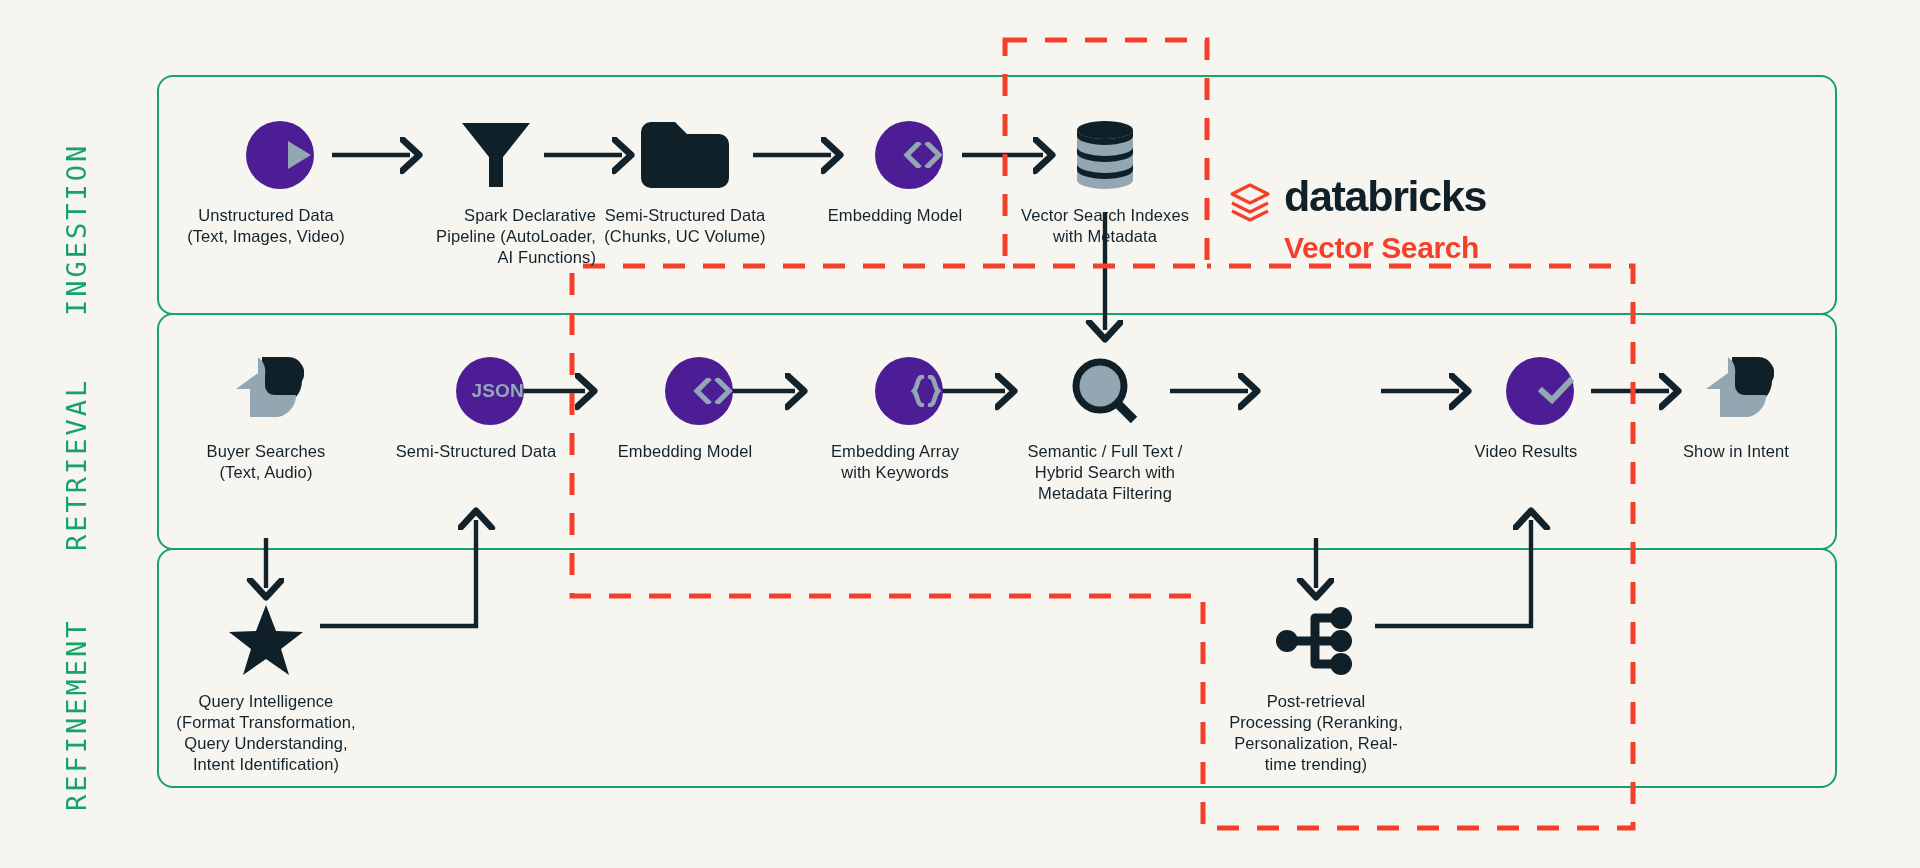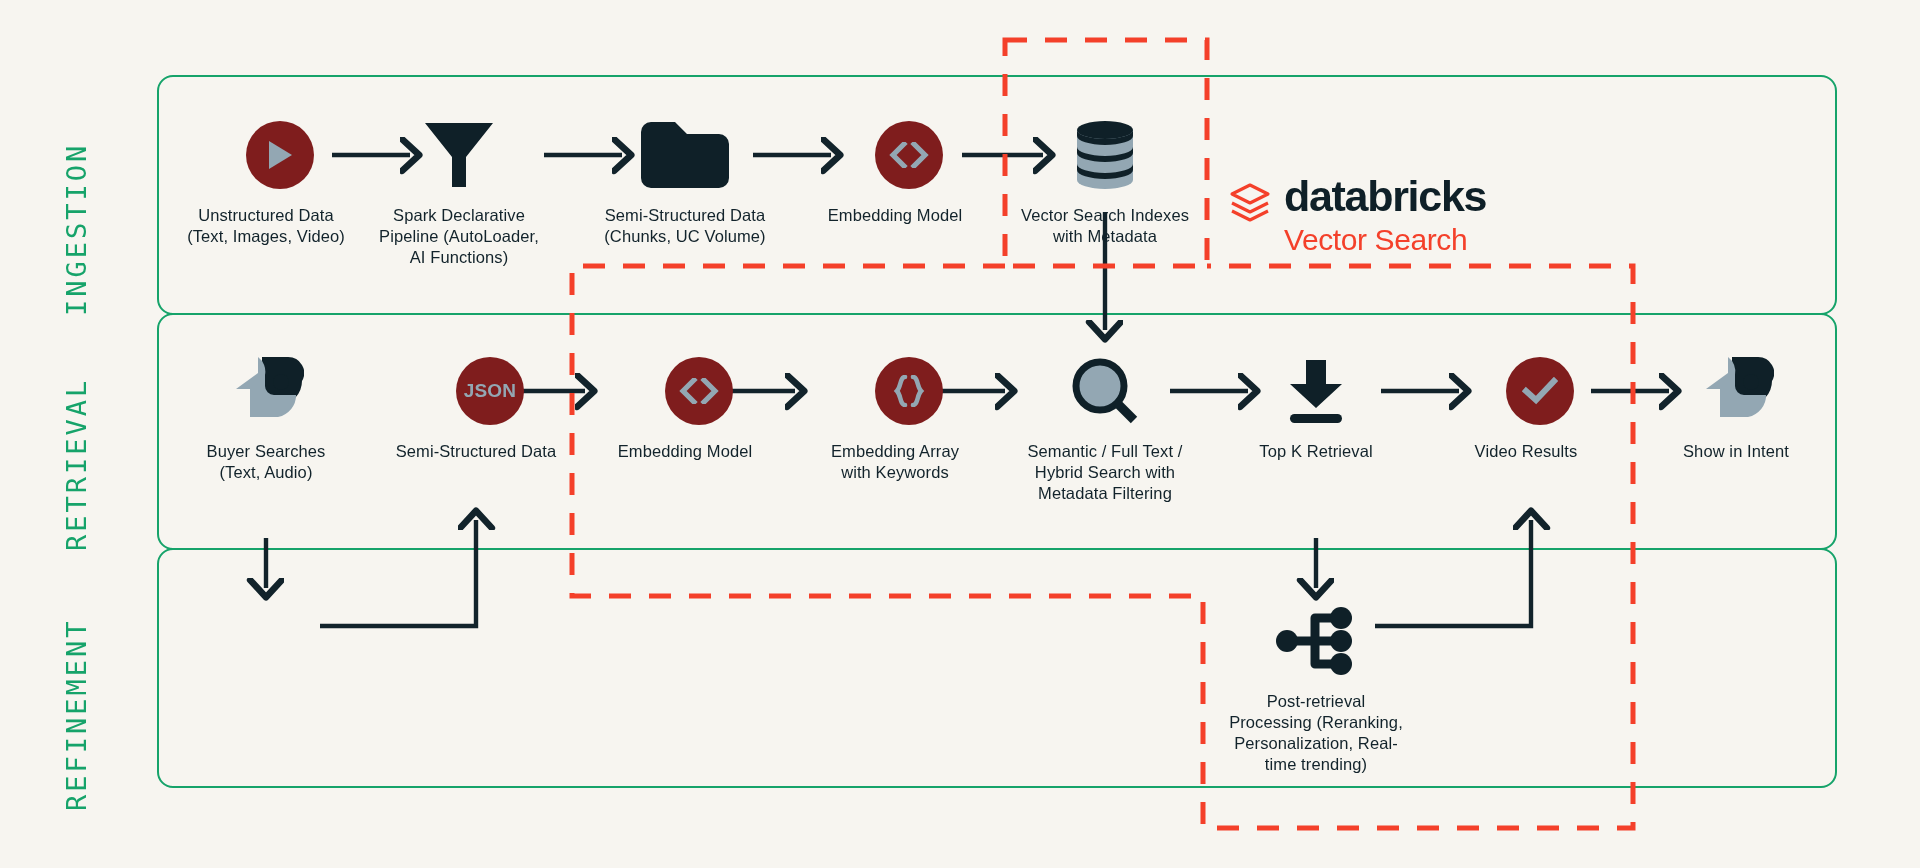--- a/index.html
+++ b/index.html
@@ -49,22 +49,22 @@
   .node .cap{
     margin-top:9px;
     font-size:16.5px;
     line-height:1.28;
     color:#12232b;
     letter-spacing:0.1px;
   }
 
   .circle{
     width:68px;height:68px;border-radius:50%;
-    background:#7f1d1d;
-    display:flex;align-items:center;justify-content:center;margin-left:28px;
+    background:#4c1d95;
+    display:flex;align-items:center;justify-content:flex-end;margin-left:28px;
   }
   .circle .txt{
     color:#93a7b3;font-size:19px;font-weight:700;letter-spacing:0.2px;
   }
 
   
   svg.layer{position:absolute;left:0;top:0;width:1920px;height:868px;pointer-events:none;}
 
   
   .logo{
@@ -73,22 +73,22 @@
     align-items:flex-start;
   }
   .logo .mark{margin-right:12px;margin-top:6px;}
   .logo .words{line-height:1;}
   .logo .brand{
     font-size:43px;font-weight:700;color:#0f2028;letter-spacing:-1.3px;
     font-family:"Liberation Sans",sans-serif;
     text-align:center;
   }
   .logo .sub{
-    font-size:30px;font-weight:400;color:#f4402a;letter-spacing:-0.4px;
-    margin-top:7px;
+    font-size:30px;font-weight:700;color:#f4402a;letter-spacing:-0.4px;
+    margin-top:15px;
     font-family:"Liberation Sans",sans-serif;
   }
 </style>
 </head>
 <body>
 
 <div id="stage">
 
   <div class="panel" style="left:157px;top:75px;width:1680px;height:240px;"></div>
   <div class="panel" style="left:157px;top:313px;width:1680px;height:237px;"></div>
@@ -139,21 +139,21 @@
     <div class="glyph">
       <div class="circle">
         <svg width="30" height="32" viewBox="0 0 30 32">
             <path d="M4,2 L27,16 L4,30 Z" fill="#93a7b3"></path>
           </svg>
       </div>
     </div>
     <div class="cap">Unstructured Data<br>(Text, Images, Video)</div>
   </div>
 
-  <div class="node" style="left:459px;top:114px;">
+  <div class="node" style="left:496px;top:114px;text-align:right;">
     <div class="glyph">
       <svg width="76" height="72" viewBox="0 0 76 72">
         <path d="M4,4 L72,4 L45,38 L45,68 L31,68 L31,38 Z" fill="#0f2028"></path>
       </svg>
     </div>
     <div class="cap">Spark Declarative<br>Pipeline (AutoLoader,<br>AI Functions)</div>
   </div>
 
   <div class="node" style="left:685px;top:114px;">
     <div class="glyph">
@@ -253,29 +253,20 @@
   <div class="node" style="left:1105px;top:350px;">
     <div class="glyph">
       <svg width="74" height="74" viewBox="0 0 74 74">
         <circle cx="32" cy="32" r="24" fill="#93a7b3" stroke="#0f2028" stroke-width="7"></circle>
         <line x1="49" y1="49" x2="66" y2="66" stroke="#0f2028" stroke-width="9" stroke-linecap="butt"></line>
       </svg>
     </div>
     <div class="cap">Semantic / Full Text /<br>Hybrid Search with<br>Metadata Filtering</div>
   </div>
 
-  <div class="node" style="left:1316px;top:350px;">
-    <div class="glyph">
-      <svg width="64" height="66" viewBox="0 0 64 66">
-        <path d="M22,2 L42,2 L42,26 L58,26 L32,50 L6,26 L22,26 Z" fill="#0f2028"></path>
-        <rect x="6" y="56" width="52" height="9" rx="4.5" fill="#0f2028"></rect>
-      </svg>
-    </div>
-    <div class="cap">Top K Retrieval</div>
-  </div>
 
   <div class="node" style="left:1526px;top:350px;">
     <div class="glyph">
       <div class="circle">
         <svg width="36" height="28" viewBox="0 0 36 28">
           <path d="M4,14 L14,23 L32,4" fill="none" stroke="#93a7b3" stroke-width="6" stroke-linecap="square" stroke-linejoin="miter"></path>
         </svg>
       </div>
     </div>
     <div class="cap">Video Results</div>
@@ -285,20 +276,28 @@
     <div class="glyph">
       <svg width="76" height="72" viewBox="0 0 76 72">
         <path d="M34,2 L60,2 a16,16 0 0 1 14,24 a24,24 0 0 1 -22,24 L34,50 Z" fill="#0f2028"></path>
         <path d="M30,2 L30,18 L8,34 L22,34 L22,62 L50,62 a24,22 0 0 0 18,-22 L46,40 a9,9 0 0 1 -9,-9 L37,20 a18,18 0 0 0 -7,-18 Z" fill="#93a7b3"></path>
         <circle cx="53" cy="27" r="8" fill="#0f2028"></circle>
       </svg>
     </div>
     <div class="cap">Show in Intent</div>
   </div>
 
+  <div class="node" style="left:266px;top:600px;">
+    <div class="glyph">
+      <svg width="78" height="76" viewBox="0 0 78 76">
+        <path d="M39,2 L49,28 L76,29 L54,46 L62,72 L39,56 L16,72 L24,46 L2,29 L29,28 Z" fill="#0f2028"></path>
+      </svg>
+    </div>
+    <div class="cap">Query Intelligence<br>(Format Transformation,<br>Query Understanding,<br>Intent Identification)</div>
+  </div>
 
   <div class="node" style="left:1316px;top:600px;">
     <div class="glyph">
       <svg width="82" height="70" viewBox="0 0 82 70">
         <path d="M14,35 L40,35 M40,35 L40,12 L62,12 M40,35 L62,35 M40,35 L40,58 L62,58" fill="none" stroke="#0f2028" stroke-width="9" stroke-linecap="round" stroke-linejoin="round"></path>
         <circle cx="12" cy="35" r="11" fill="#0f2028"></circle>
         <circle cx="66" cy="12" r="11" fill="#0f2028"></circle>
         <circle cx="66" cy="35" r="11" fill="#0f2028"></circle>
         <circle cx="66" cy="58" r="11" fill="#0f2028"></circle>
       </svg>

